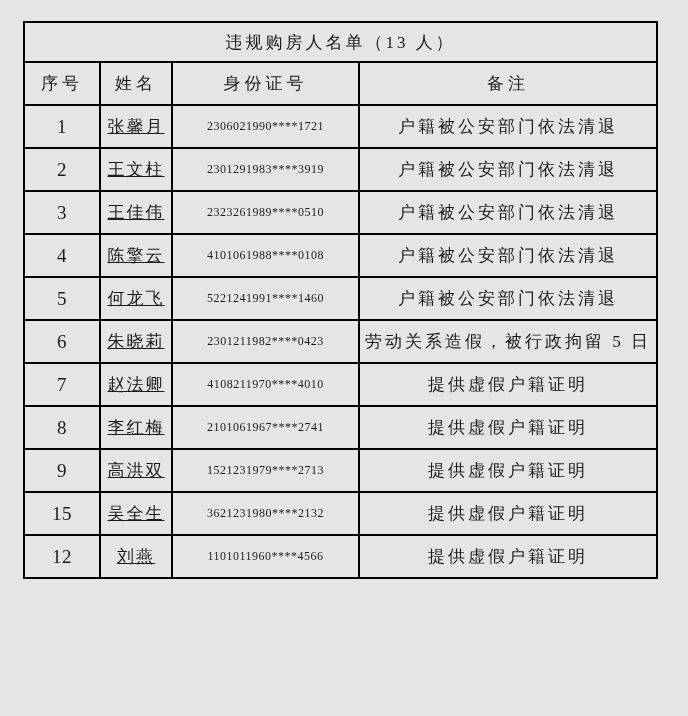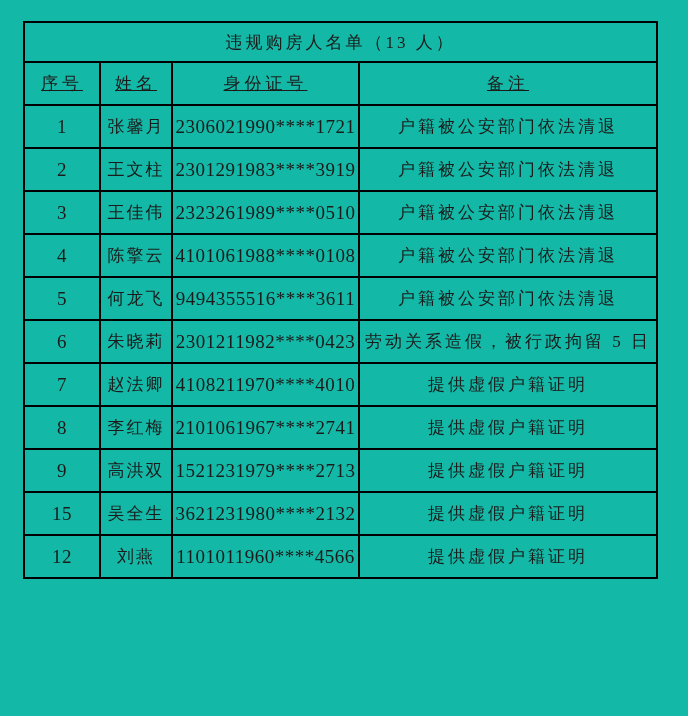--- a/index.html
+++ b/index.html
@@ -8,21 +8,21 @@
     background: #ffffff;
     width: 688px;
     height: 716px;
     overflow: hidden;
     font-family: "Liberation Serif", "DejaVu Serif", serif;
   }
   .page {
     position: relative;
     width: 688px;
     height: 716px;
-    background: #14b8a6;
+    background: #e5e5e5;
   }
   table.roster {
     position: absolute;
     left: 23px;
     top: 21px;
     width: 633px;
     border-collapse: collapse;
     table-layout: fixed;
     color: #1b1b1b;
   }
@@ -38,39 +38,39 @@
   }
   tr.title-row th {
     height: 38px;
     font-size: 17px;
     letter-spacing: 3px;
   }
   tr.header-row th {
     height: 41px;
     font-size: 17px;
     letter-spacing: 4px;
-    text-decoration: underline;
   }
   tbody tr td {
     height: 41px;
   }
   col.c-no    { width: 76px; }
   col.c-name  { width: 72px; }
   col.c-id    { width: 187px; }
   col.c-note  { width: 298px; }
   td.cell-no {
     font-size: 19px;
     letter-spacing: 0.5px;
   }
   td.cell-name {
     font-size: 17px;
     letter-spacing: 2px;
+    text-decoration: underline;
   }
   td.cell-id {
-    font-size: 19px;
+    font-size: 12px;
     letter-spacing: 0.5px;
     border-radius: 6px;
   }
   td.cell-note {
     font-size: 17px;
     letter-spacing: 3px;
   }
 </style>
 </head>
 <body>
@@ -119,21 +119,21 @@
   <tr>
     <td class="cell-no">4</td>
     <td class="cell-name">陈擎云</td>
     <td class="cell-id">4101061988****0108</td>
     <td class="cell-note">户籍被公安部门依法清退</td>
   </tr>
 
   <tr>
     <td class="cell-no">5</td>
     <td class="cell-name">何龙飞</td>
-    <td class="cell-id">9494355516****3611</td>
+    <td class="cell-id">5221241991****1460</td>
     <td class="cell-note">户籍被公安部门依法清退</td>
   </tr>
 
   <tr>
     <td class="cell-no">6</td>
     <td class="cell-name">朱晓莉</td>
     <td class="cell-id">2301211982****0423</td>
     <td class="cell-note">劳动关系造假，被行政拘留 5 日</td>
   </tr>
 

